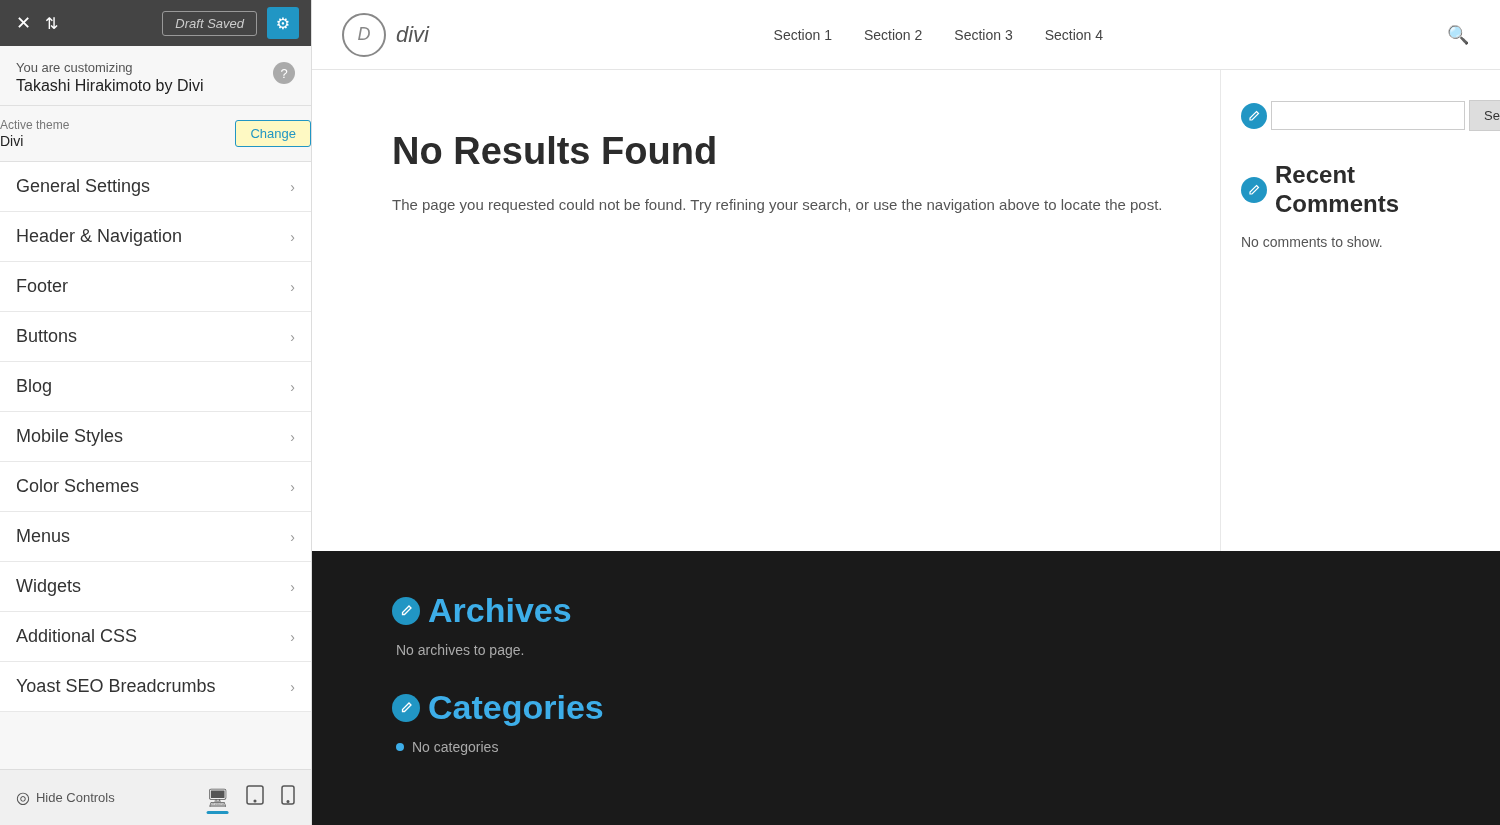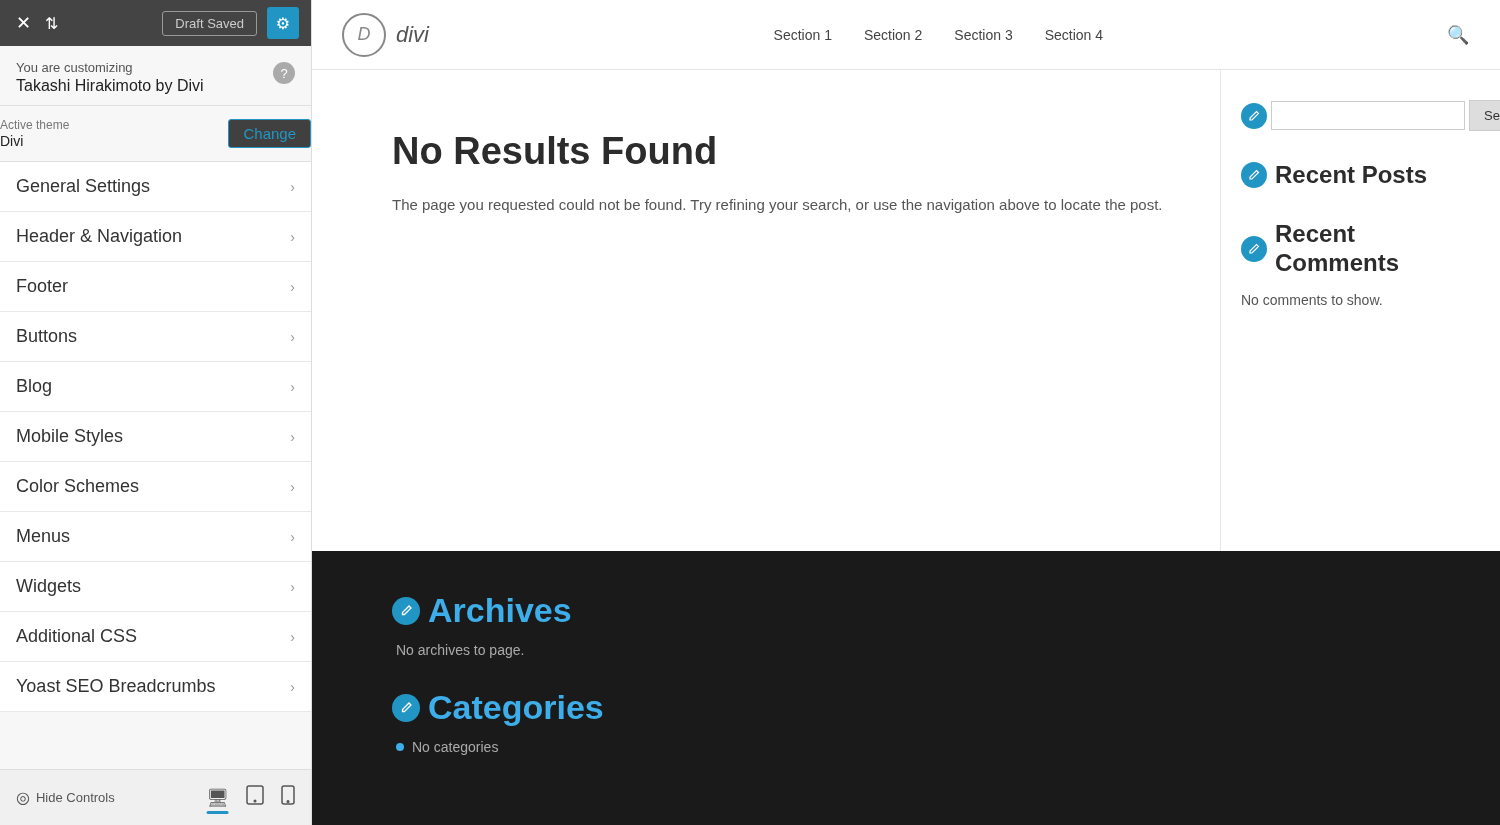--- a/index.html
+++ b/index.html
@@ -42,20 +42,21 @@
     }
     #top-bar .draft-saved {
       margin-left: auto;
       background: transparent;
       border: 1px solid #999;
       color: #ccc;
       padding: 4px 12px;
       font-size: 13px;
       border-radius: 3px;
       cursor: default;
+      font-style: italic;
     }
     #top-bar .gear-btn {
       background: #2196c4;
       border: none;
       color: #fff;
       width: 32px;
       height: 32px;
       border-radius: 3px;
       display: flex;
       align-items: center;
@@ -106,24 +107,24 @@
       font-size: 12px;
       color: #777;
     }
     #active-theme-section .theme-info .theme-name {
       font-size: 14px;
       color: #222;
       margin-top: 1px;
     }
     #active-theme-section .change-btn {
       border: 1px solid #2196c4;
-      background: #404040;
+      background: #fef9c3;
       color: #2196c4;
       padding: 5px 14px;
-      font-size: 15px;
+      font-size: 13px;
       border-radius: 3px;
       cursor: pointer;
     }
 
     #nav-menu {
       flex: 1;
       overflow-y: auto;
     }
     .nav-item {
       display: flex;
@@ -530,30 +531,20 @@
         <div class="search-widget">
           <div class="edit-icon-wrap">
             <svg width="12" height="12" viewBox="0 0 12 12" fill="none">
               <path d="M8.5 1.5L10.5 3.5L4 10H2V8L8.5 1.5Z" stroke="white" stroke-width="1.2" fill="none"></path>
             </svg>
           </div>
           <input type="text" placeholder="" style="">
           <button>Search</button>
         </div>
 
-        <div class="sidebar-widget">
-          <div class="sidebar-widget-header">
-            <div class="sidebar-edit-icon">
-              <svg width="12" height="12" viewBox="0 0 12 12" fill="none">
-                <path d="M8.5 1.5L10.5 3.5L4 10H2V8L8.5 1.5Z" stroke="white" stroke-width="1.2" fill="none"></path>
-              </svg>
-            </div>
-            <span class="sidebar-widget-title">Recent Posts</span>
-          </div>
-        </div>
 
         <div class="sidebar-widget">
           <div class="sidebar-widget-header">
             <div class="sidebar-edit-icon">
               <svg width="12" height="12" viewBox="0 0 12 12" fill="none">
                 <path d="M8.5 1.5L10.5 3.5L4 10H2V8L8.5 1.5Z" stroke="white" stroke-width="1.2" fill="none"></path>
               </svg>
             </div>
             <span class="sidebar-widget-title">Recent Comments</span>
           </div>

